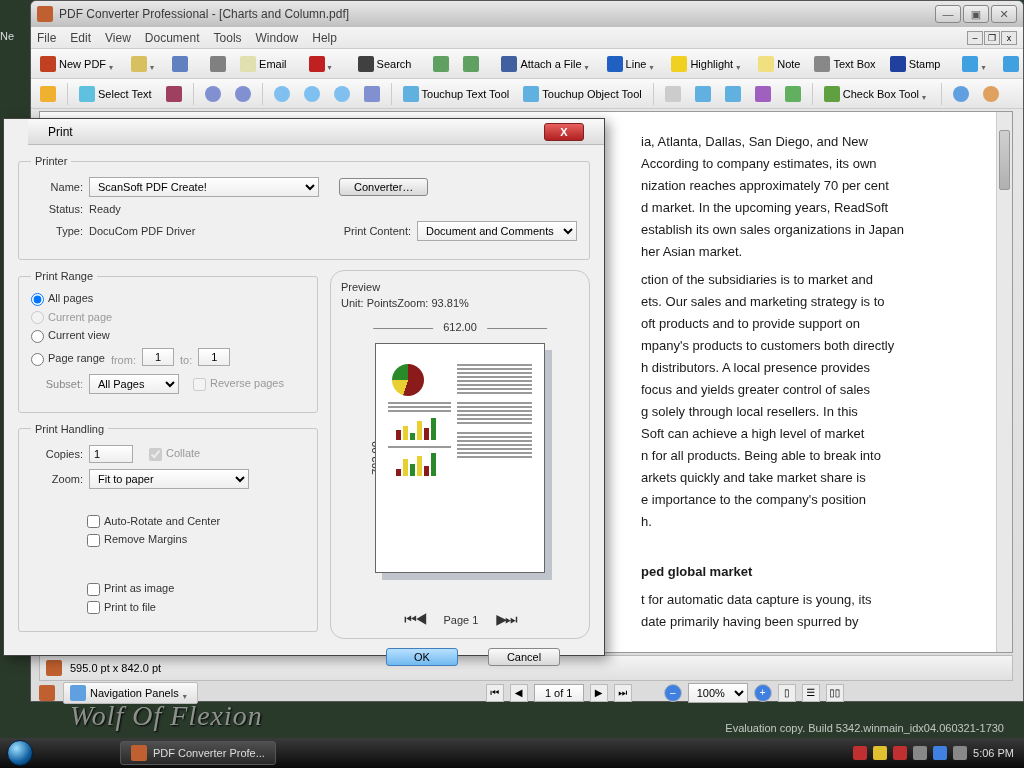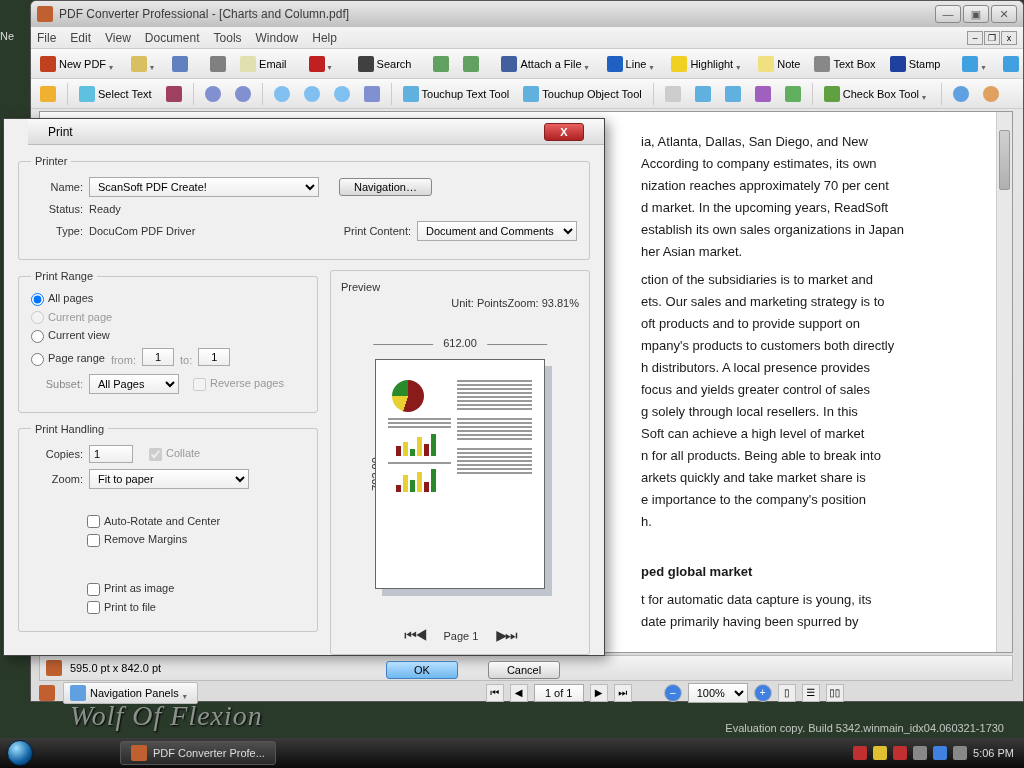--- a/index.html
+++ b/index.html
@@ -77,22 +77,22 @@
   background: linear-gradient(#fafafa,#d8d8d8); font-size: 11px; }
 .btn.primary { background: linear-gradient(#b8e0ff,#70b8f0); border-color: #4080c0; }
 
 .two-col { display: flex; gap: 12px; }
 .two-col .left { width: 300px; }
 .two-col .right { flex: 1; }
 
 input[type=radio], input[type=checkbox] { margin-right: 4px; vertical-align: middle; }
 .radio-row { margin-bottom: 5px; }
 
-.preview-box { border: 1px solid #c8c8c8; border-radius: 3px; padding: 10px; }
-.prev-hdr { display: flex; justify-content: flex-end; font-size: 11px; margin-bottom: 20px; }
+.preview-box { border: 1px solid #c8c8c8; border-radius: 14px; padding: 10px; }
+.prev-hdr { display: flex; justify-content: flex-start; font-size: 11px; margin-bottom: 4px; }
 .prev-canvas { position: relative; height: 290px; display: flex; align-items: center;
   justify-content: center; }
 .prev-page { width: 170px; height: 230px; background: #fff; border: 1px solid #666;
   box-shadow: 7px 7px 0 #c0c4cc; position: relative; padding: 18px 12px; font-size: 4px;
   color: #888; }
 .dim-top { position: absolute; top: 8px; left: 50%; transform: translateX(-50%); font-size: 11px; }
 .dim-left { position: absolute; left: 18px; top: 50%; transform: translateY(-50%) rotate(-90deg);
   font-size: 11px; }
 .dim-top::before,.dim-top::after { content: ""; position: absolute; top: 7px; width: 60px;
   border-top: 1px solid #888; }
@@ -377,21 +377,21 @@
     <div class="dlg-close">X</div>
   </div>
   <div class="dlg-body">
 
     <fieldset>
       <legend>Printer</legend>
       <div class="row">
         <label class="lbl">Name:</label>
         <select style="width:230px"><option>ScanSoft PDF Create!</option></select>
         <span style="width:8px"></span>
-        <button class="btn">Navigation…</button>
+        <button class="btn">Converter…</button>
       </div>
       <div class="row">
         <label class="lbl">Status:</label>
         <span>Ready</span>
       </div>
       <div class="row">
         <label class="lbl">Type:</label>
         <span>DocuCom PDF Driver</span>
         <span style="flex:1"></span>
         <label>Print Content:</label>

